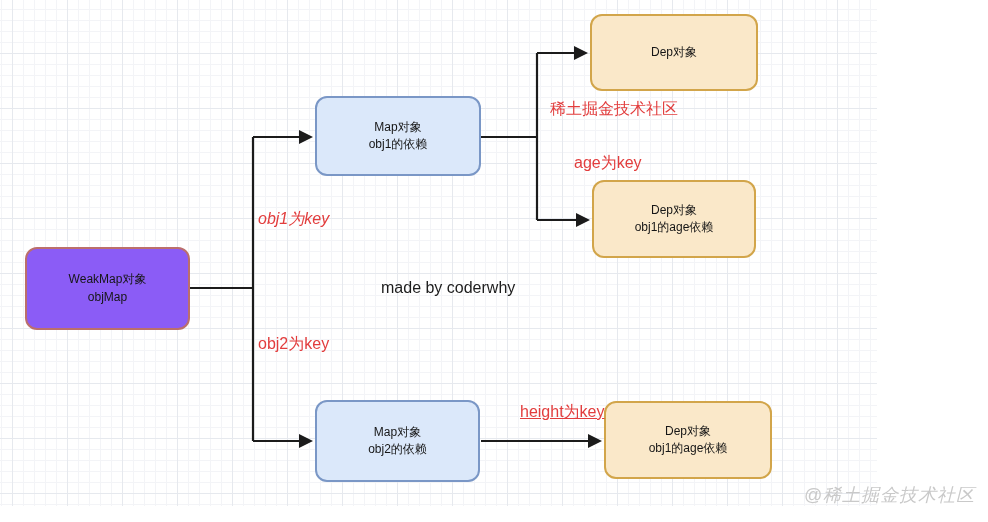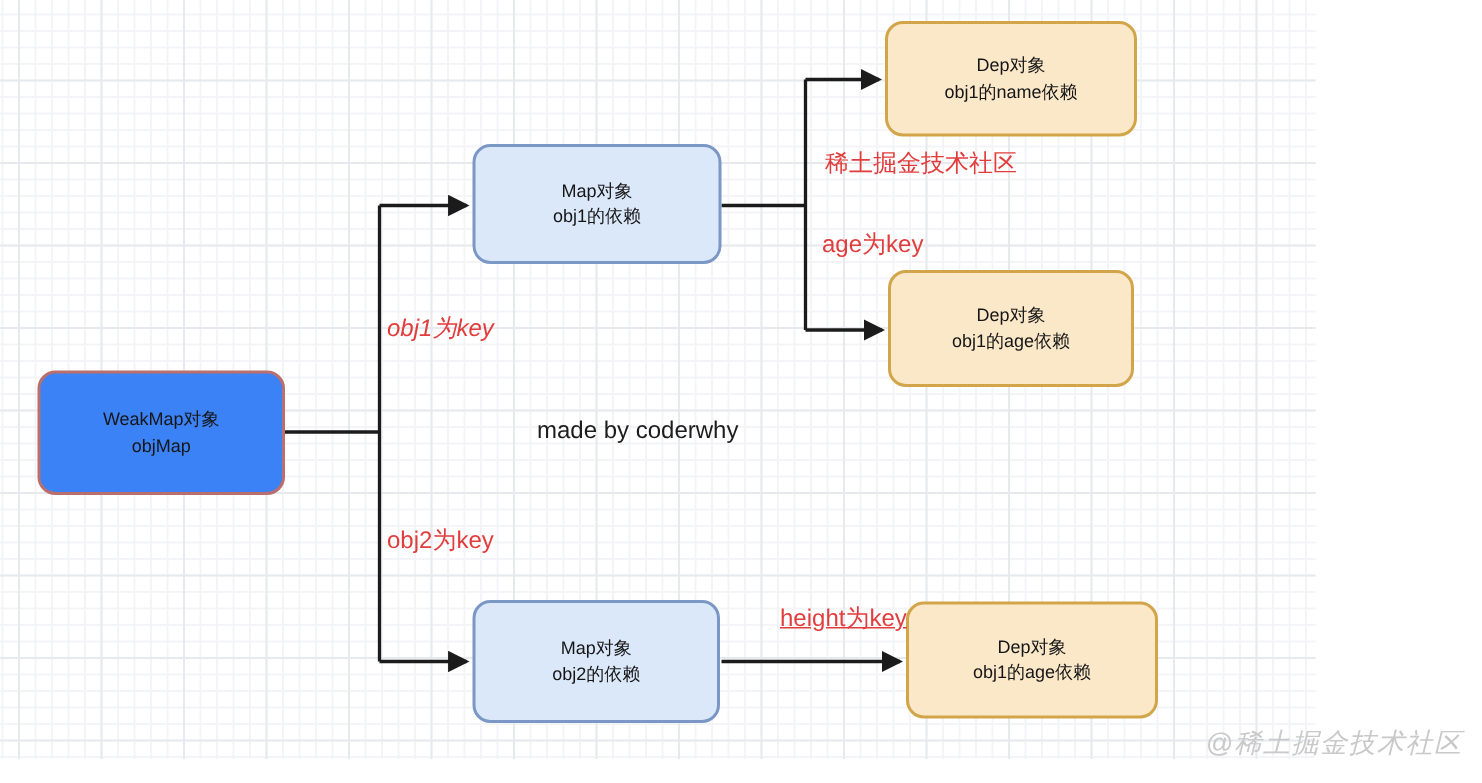--- a/index.html
+++ b/index.html
@@ -17,28 +17,28 @@
     background-size:55px 55px,55px 55px,11px 11px,11px 11px;
     background-position:12px -2px,12px -2px,1px -2px,1px -2px;
   }
   svg.wires{position:absolute;left:0;top:0;width:988px;height:522px;}
   .node{
     position:absolute;border-radius:12px;border:2px solid;
     display:flex;flex-direction:column;align-items:center;justify-content:center;
     font-size:12px;line-height:1.45;color:#161616;text-align:center;
     box-sizing:border-box;
   }
-  .node-pink{background:#3b82f6;border-color:#bb6f6c;}
+  .node-pink{background:#8b5cf6;border-color:#bb6f6c;}
   .node-blue{background:#dbe8fa;border-color:#7a97c6;text-align:center;}
   .node-orange{background:#fae8c9;border-color:#d2a54a;}
   .edge-label{
     position:absolute;color:#e23d3d;font-size:16px;font-weight:500;white-space:nowrap;
   }
   .annotation{
-    position:absolute;left:358px;top:279px;color:#1d1d1d;font-size:16px;white-space:nowrap;
+    position:absolute;left:381px;top:279px;color:#1d1d1d;font-size:16px;white-space:nowrap;
   }
   .watermark{
     position:absolute;right:13px;top:483px;color:#c9c9c9;font-size:18px;
     letter-spacing:1px;white-space:nowrap;font-style:italic;
   }
 </style>
 </head>
 <body>
 
 <div class="canvas">
@@ -77,35 +77,34 @@
     <span>obj1的依赖</span>
   </div>
 
   <div class="node node-blue" style="left:315px;top:400px;width:165px;height:82px;">
     <span>Map对象</span>
     <span>obj2的依赖</span>
   </div>
 
   <div class="node node-orange" style="left:590px;top:14px;width:168px;height:77px;">
     <span>Dep对象</span>
-    <span>obj1的name依赖</span>
   </div>
 
   <div class="node node-orange" style="left:592px;top:180px;width:164px;height:78px;">
     <span>Dep对象</span>
     <span>obj1的age依赖</span>
   </div>
 
   <div class="node node-orange" style="left:604px;top:401px;width:168px;height:78px;">
     <span>Dep对象</span>
     <span>obj1的age依赖</span>
   </div>
 
   <div class="edge-label" style="left:258px;top:209px;font-style:italic;">obj1为key</div>
-  <div class="edge-label" style="left:258px;top:334px;margin-top:16px;">obj2为key</div>
+  <div class="edge-label" style="left:258px;top:334px;">obj2为key</div>
   <div class="edge-label" style="left:550px;top:99px;">稀土掘金技术社区</div>
-  <div class="edge-label" style="left:548px;top:153px;">age为key</div>
+  <div class="edge-label" style="left:574px;top:153px;">age为key</div>
   <div class="edge-label" style="left:520px;top:402px;text-decoration:underline;">height为key</div>
 
   <div class="annotation">made by coderwhy</div>
   <div class="watermark">@稀土掘金技术社区</div>
 
 </div>
 
 </body></html>

